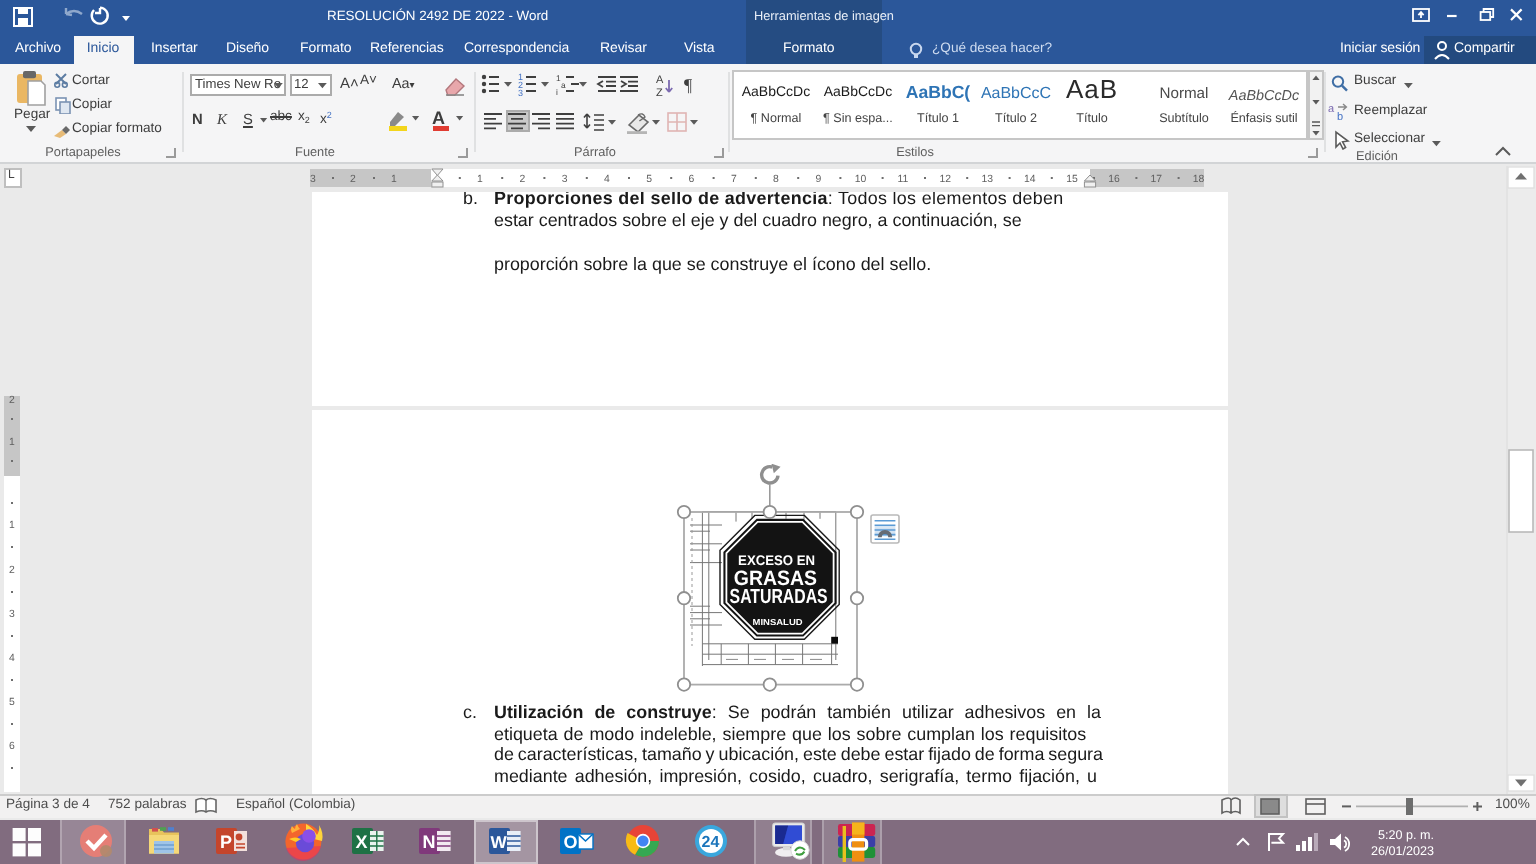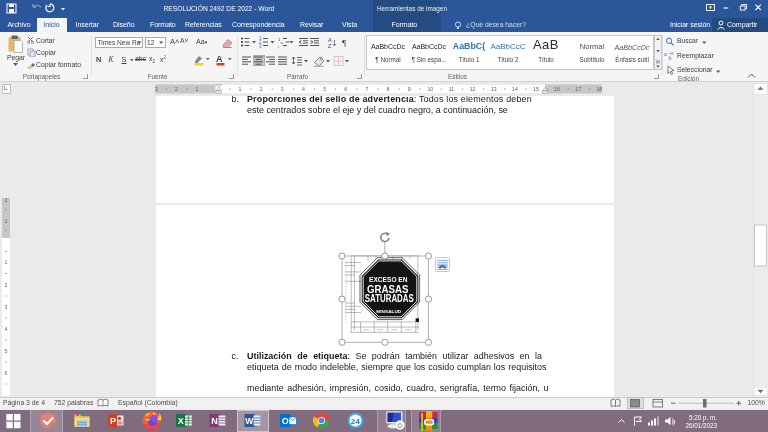--- a/index.html
+++ b/index.html
@@ -386,24 +386,26 @@
         <rect x="5.5" y="265.5" width="1" height="1"></rect>
         <rect x="5.5" y="287.5" width="1" height="1"></rect>
  </g>
 </svg>
 
 <div class="abs" id="doc">
   <div id="page1"></div>
   <div id="page2"></div>
   <div class="serif dline" style="left:231.5px;top:-1.9px;line-height:10.8px;">b.</div>
   <div class="serif dline" style="left:247px;top:-1.9px;line-height:10.8px;letter-spacing:0.16px;" id="b1"><b>Proporciones del sello de advertencia</b>: Todos los elementos deben</div>
-  <div class="serif dline" style="left:247px;top:8.9px;line-height:10.8px;" id="b2">este centrados sobre el eje y del cuadro negro, a continuación, se</div>
+  <div class="serif dline" style="left:247px;top:8.9px;line-height:10.8px;" id="b2">estar centrados sobre el eje y del cuadro negro, a continuación, se</div>
+  <div class="serif dline" style="left:247px;top:30.5px;line-height:10.8px;" id="b4">proporción sobre la que se construye el ícono del sello.</div>
   <div class="serif dline" style="left:231.5px;top:254.6px;line-height:10.8px;">c.</div>
-  <div class="serif jline" style="left:247px;top:254.6px;line-height:10.9px;word-spacing:3.03px;" id="c1"><b>Utilización de etiqueta</b>: Se podrán también utilizar adhesivos en la</div>
-  <div class="serif jline" style="left:247px;top:265.5px;line-height:10.9px;word-spacing:0.49px;" id="c2">etiqueta de modo indeleble, siempre que los cosido cumplan los requisitos</div>
+  <div class="serif jline" style="left:247px;top:254.6px;line-height:10.9px;word-spacing:3.03px;" id="c1"><b>Utilización de construye</b>: Se podrán también utilizar adhesivos en la</div>
+  <div class="serif jline" style="left:247px;top:265.5px;line-height:10.9px;word-spacing:0.49px;" id="c2">etiqueta de modo indeleble, siempre que los sobre cumplan los requisitos</div>
+  <div class="serif jline" style="left:247px;top:276.4px;line-height:10.9px;word-spacing:-0.5px;" id="c3">de características, tamaño y ubicación, este debe estar fijado de forma segura</div>
   <div class="serif jline" style="left:247px;top:287.3px;line-height:10.9px;word-spacing:1.11px;" id="c4">mediante adhesión, impresión, cosido, cuadro, serigrafía, termo fijación, u</div>
   <svg class="abs" width="135" height="118" style="left:330px;top:136px;">
 
     <path d="M 54.9 253.3 l 0 -11" transform="translate(0,-232)" stroke="#9a9a9a" stroke-width="0.8"></path>
     <g transform="translate(54.9,5.4)">
       <path d="M 1.2 -3.9 A 4.1 4.1 0 1 0 4.1 0.4" fill="none" stroke="#8f8f8f" stroke-width="1.7"></path>
       <path d="M 0.8 -5.6 l 4.6 1.6 l -3.4 3.2 z" fill="#8f8f8f"></path>
     </g>
 
     <g stroke="#777" stroke-width="0.5" fill="none">

